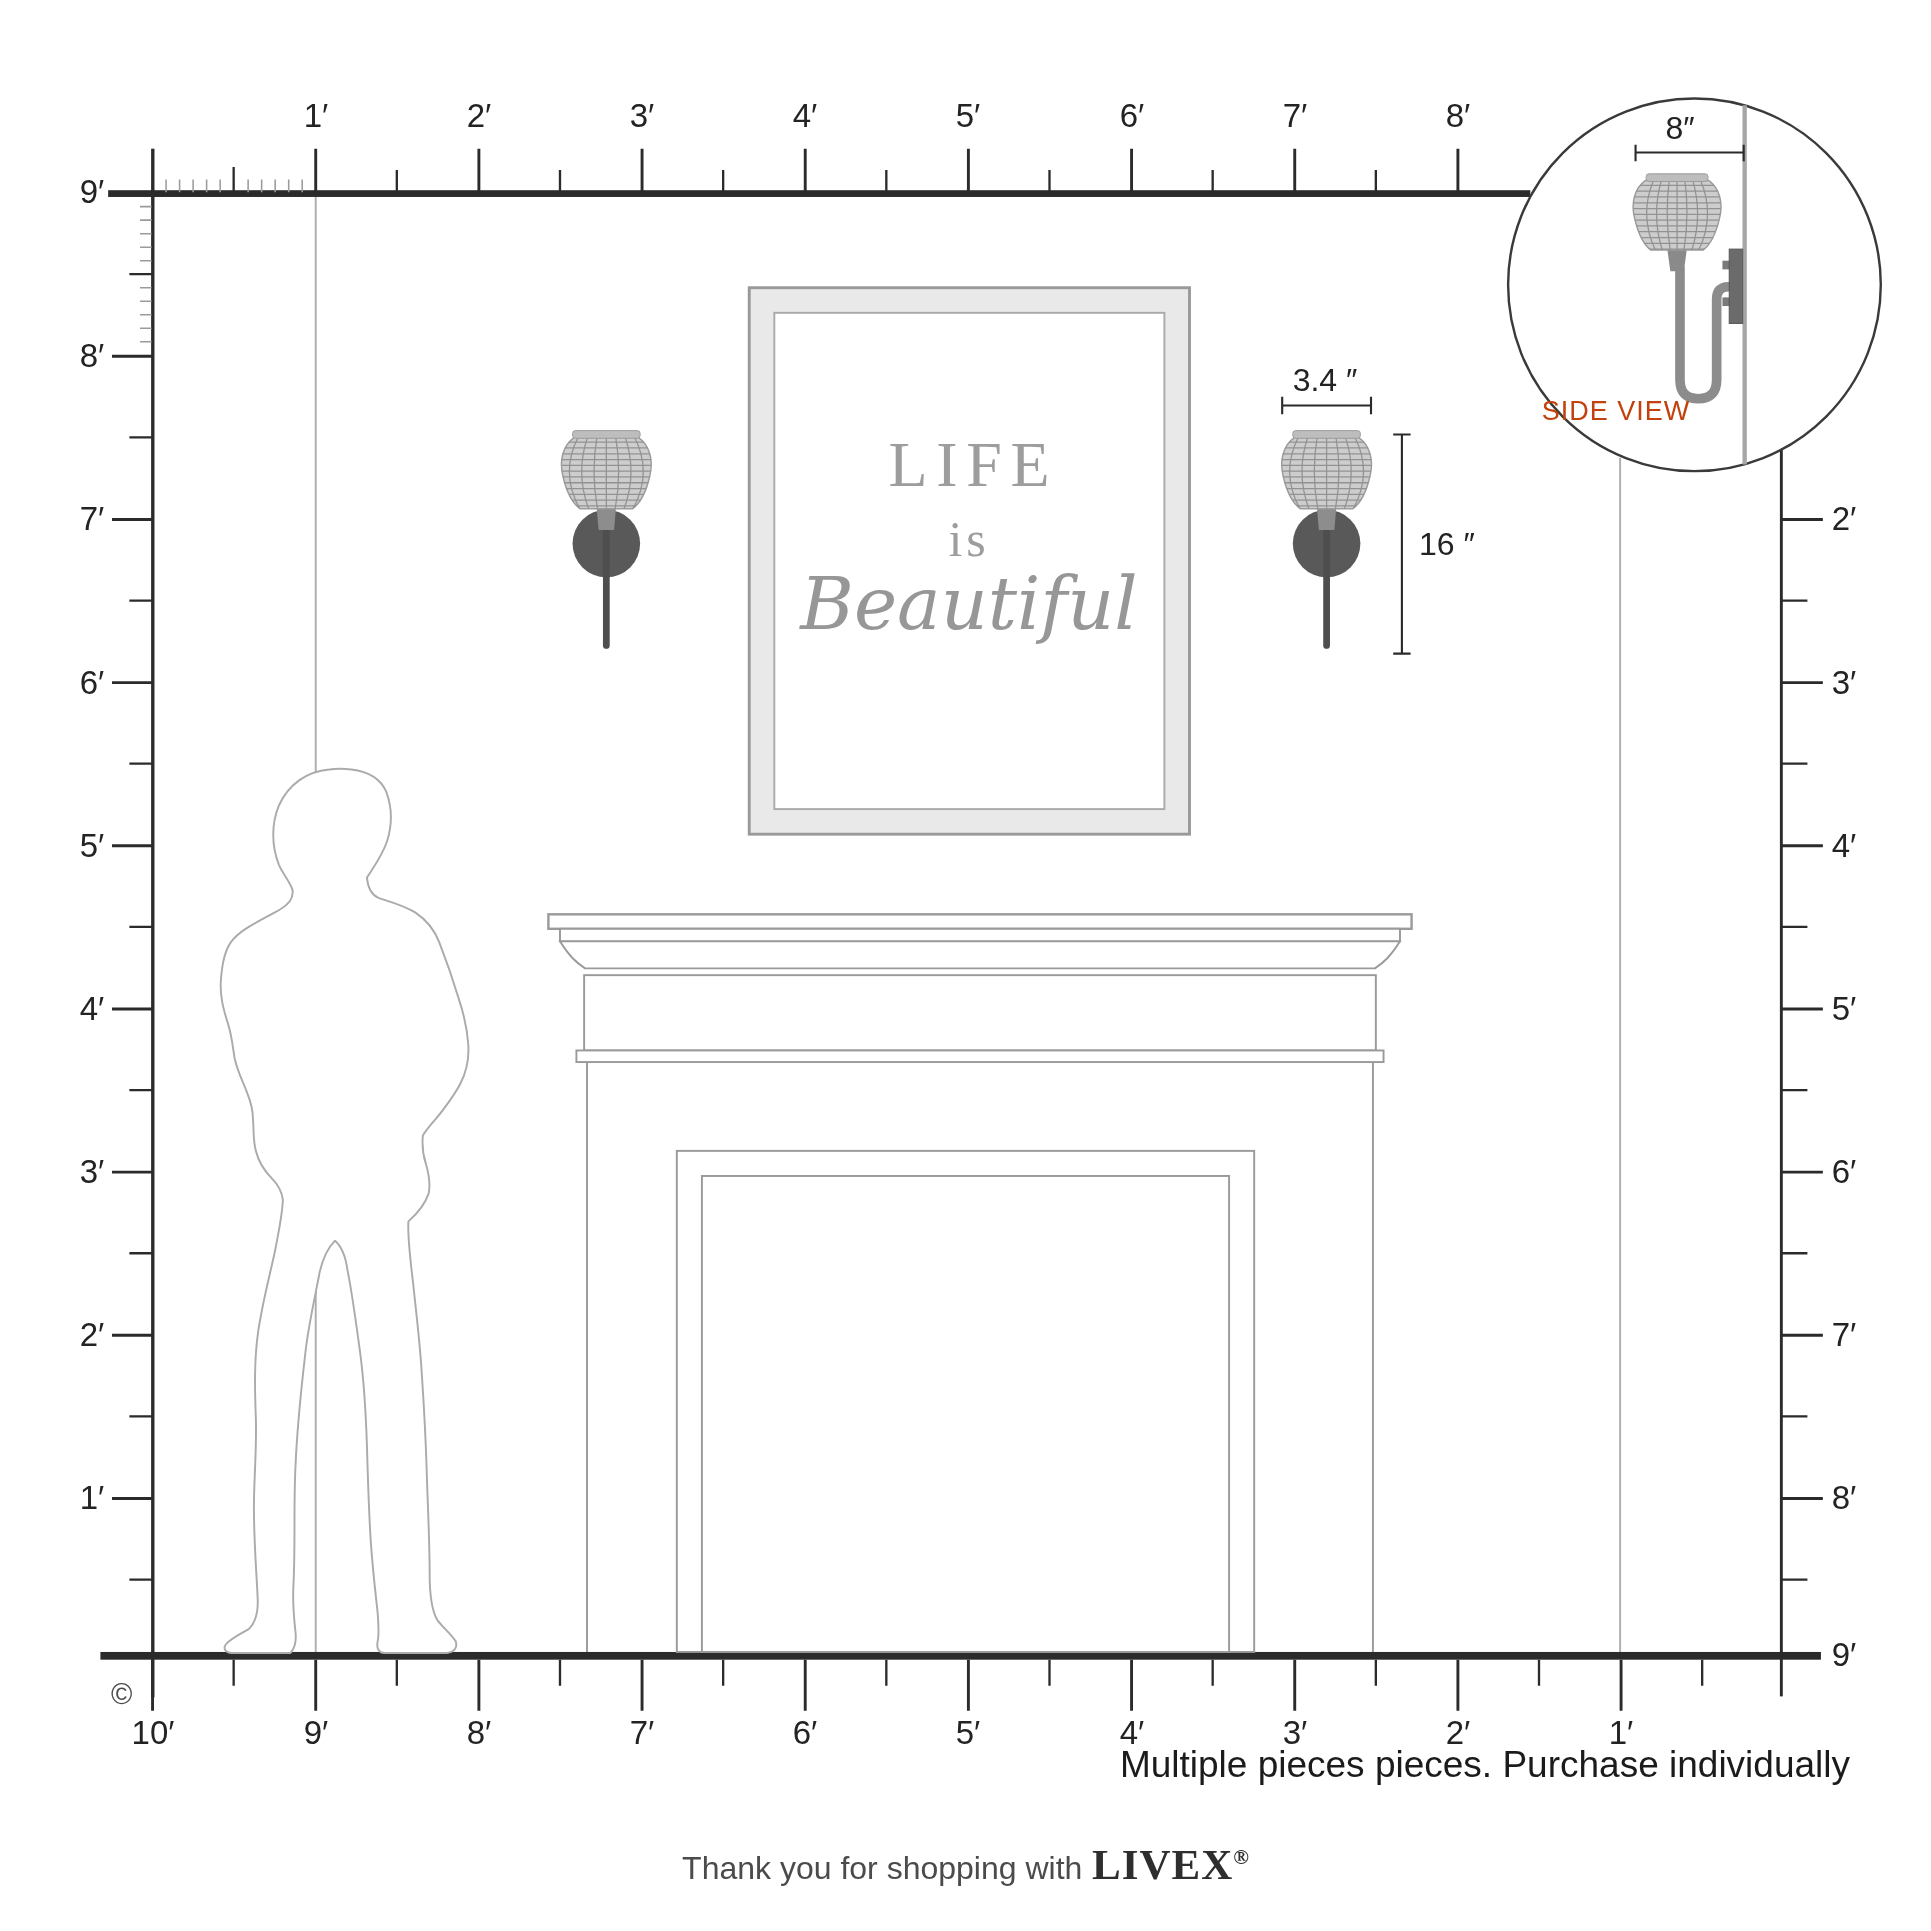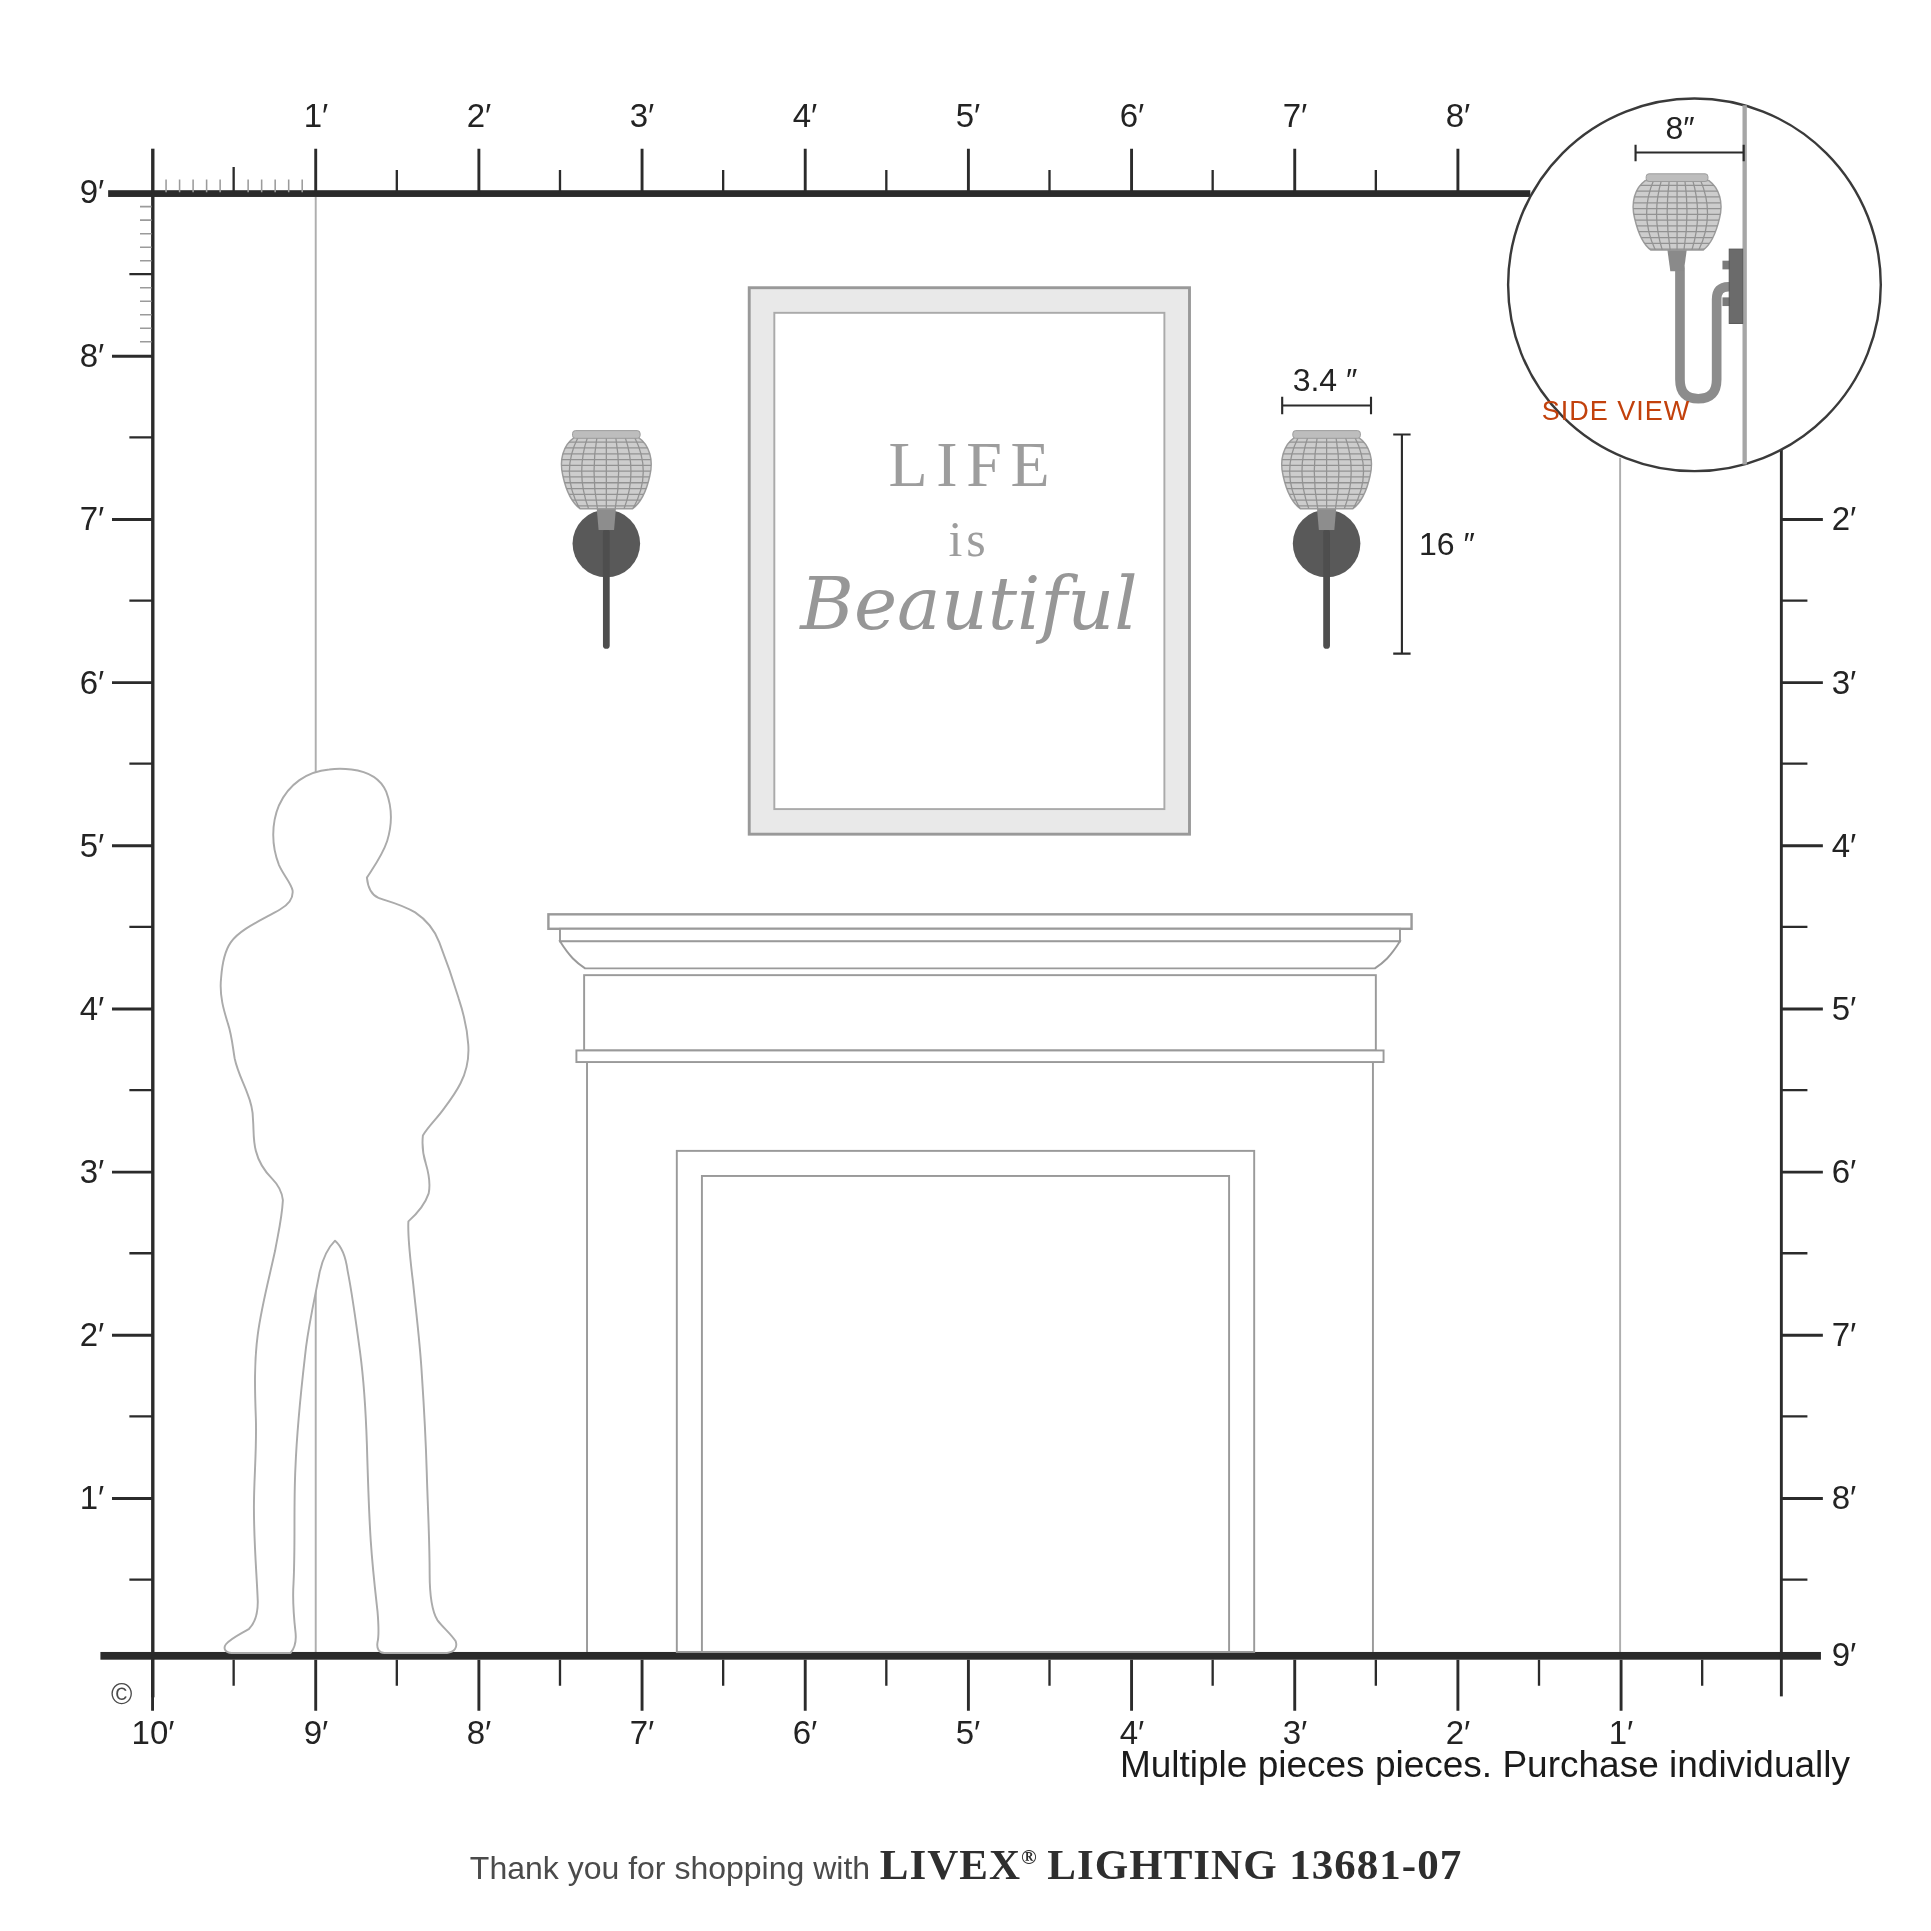--- a/index.html
+++ b/index.html
@@ -225,15 +225,14 @@
 <span class="txt dim" style="left:1325px;top:380px">3.4 ″</span>
 <span class="txt dim dim16" style="left:1419px;top:544px">16 ″</span>
 <span class="txt" id="inset-dim" style="left:1680px;top:128px">8″</span>
 <span class="txt" id="sideview-text" style="left:1616px;top:411px">SIDE VIEW</span>
 
 <span class="txt" id="copyright">©</span>
 <span class="txt" id="footnote">Multiple pieces pieces. Purchase individually</span>
 <div class="txt" id="footer">
   <span class="light">Thank you for shopping with</span>
   <span class="brand"><span>LIVEX</span><sup>®</sup></span>
-  <span class="brand">LIGHTING 13681-07</span>
 </div>
 
 
 </body></html>

